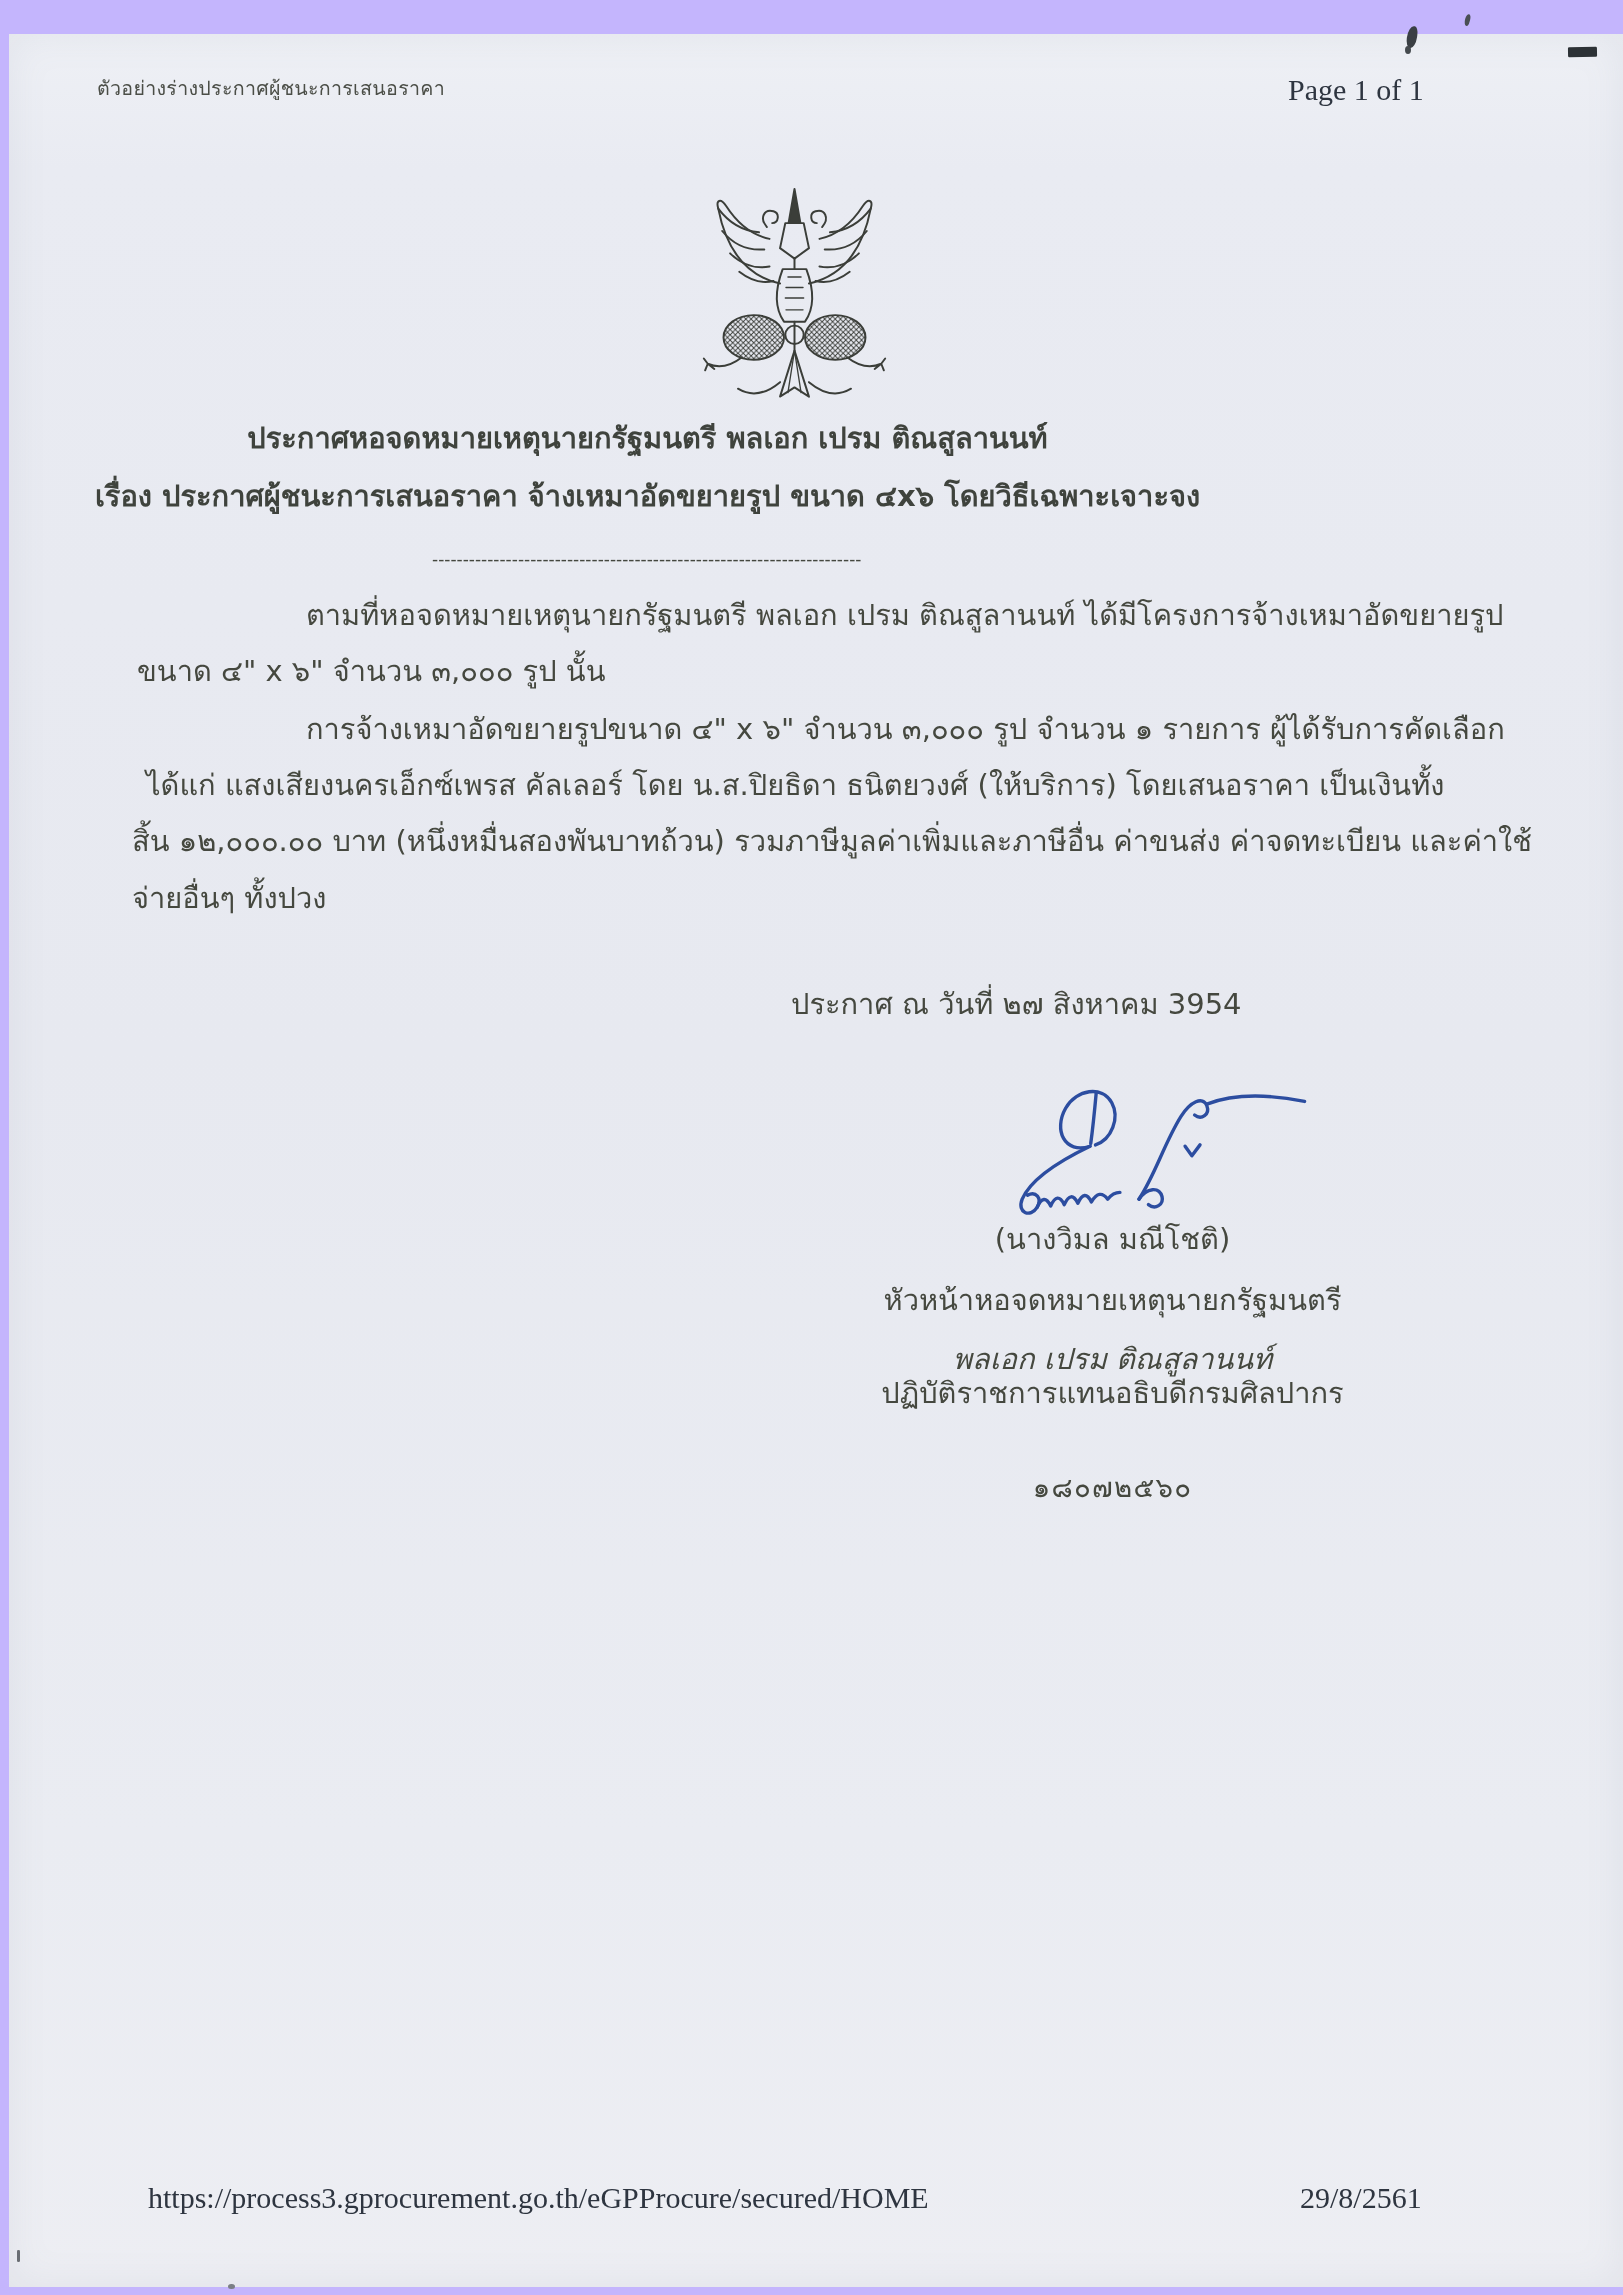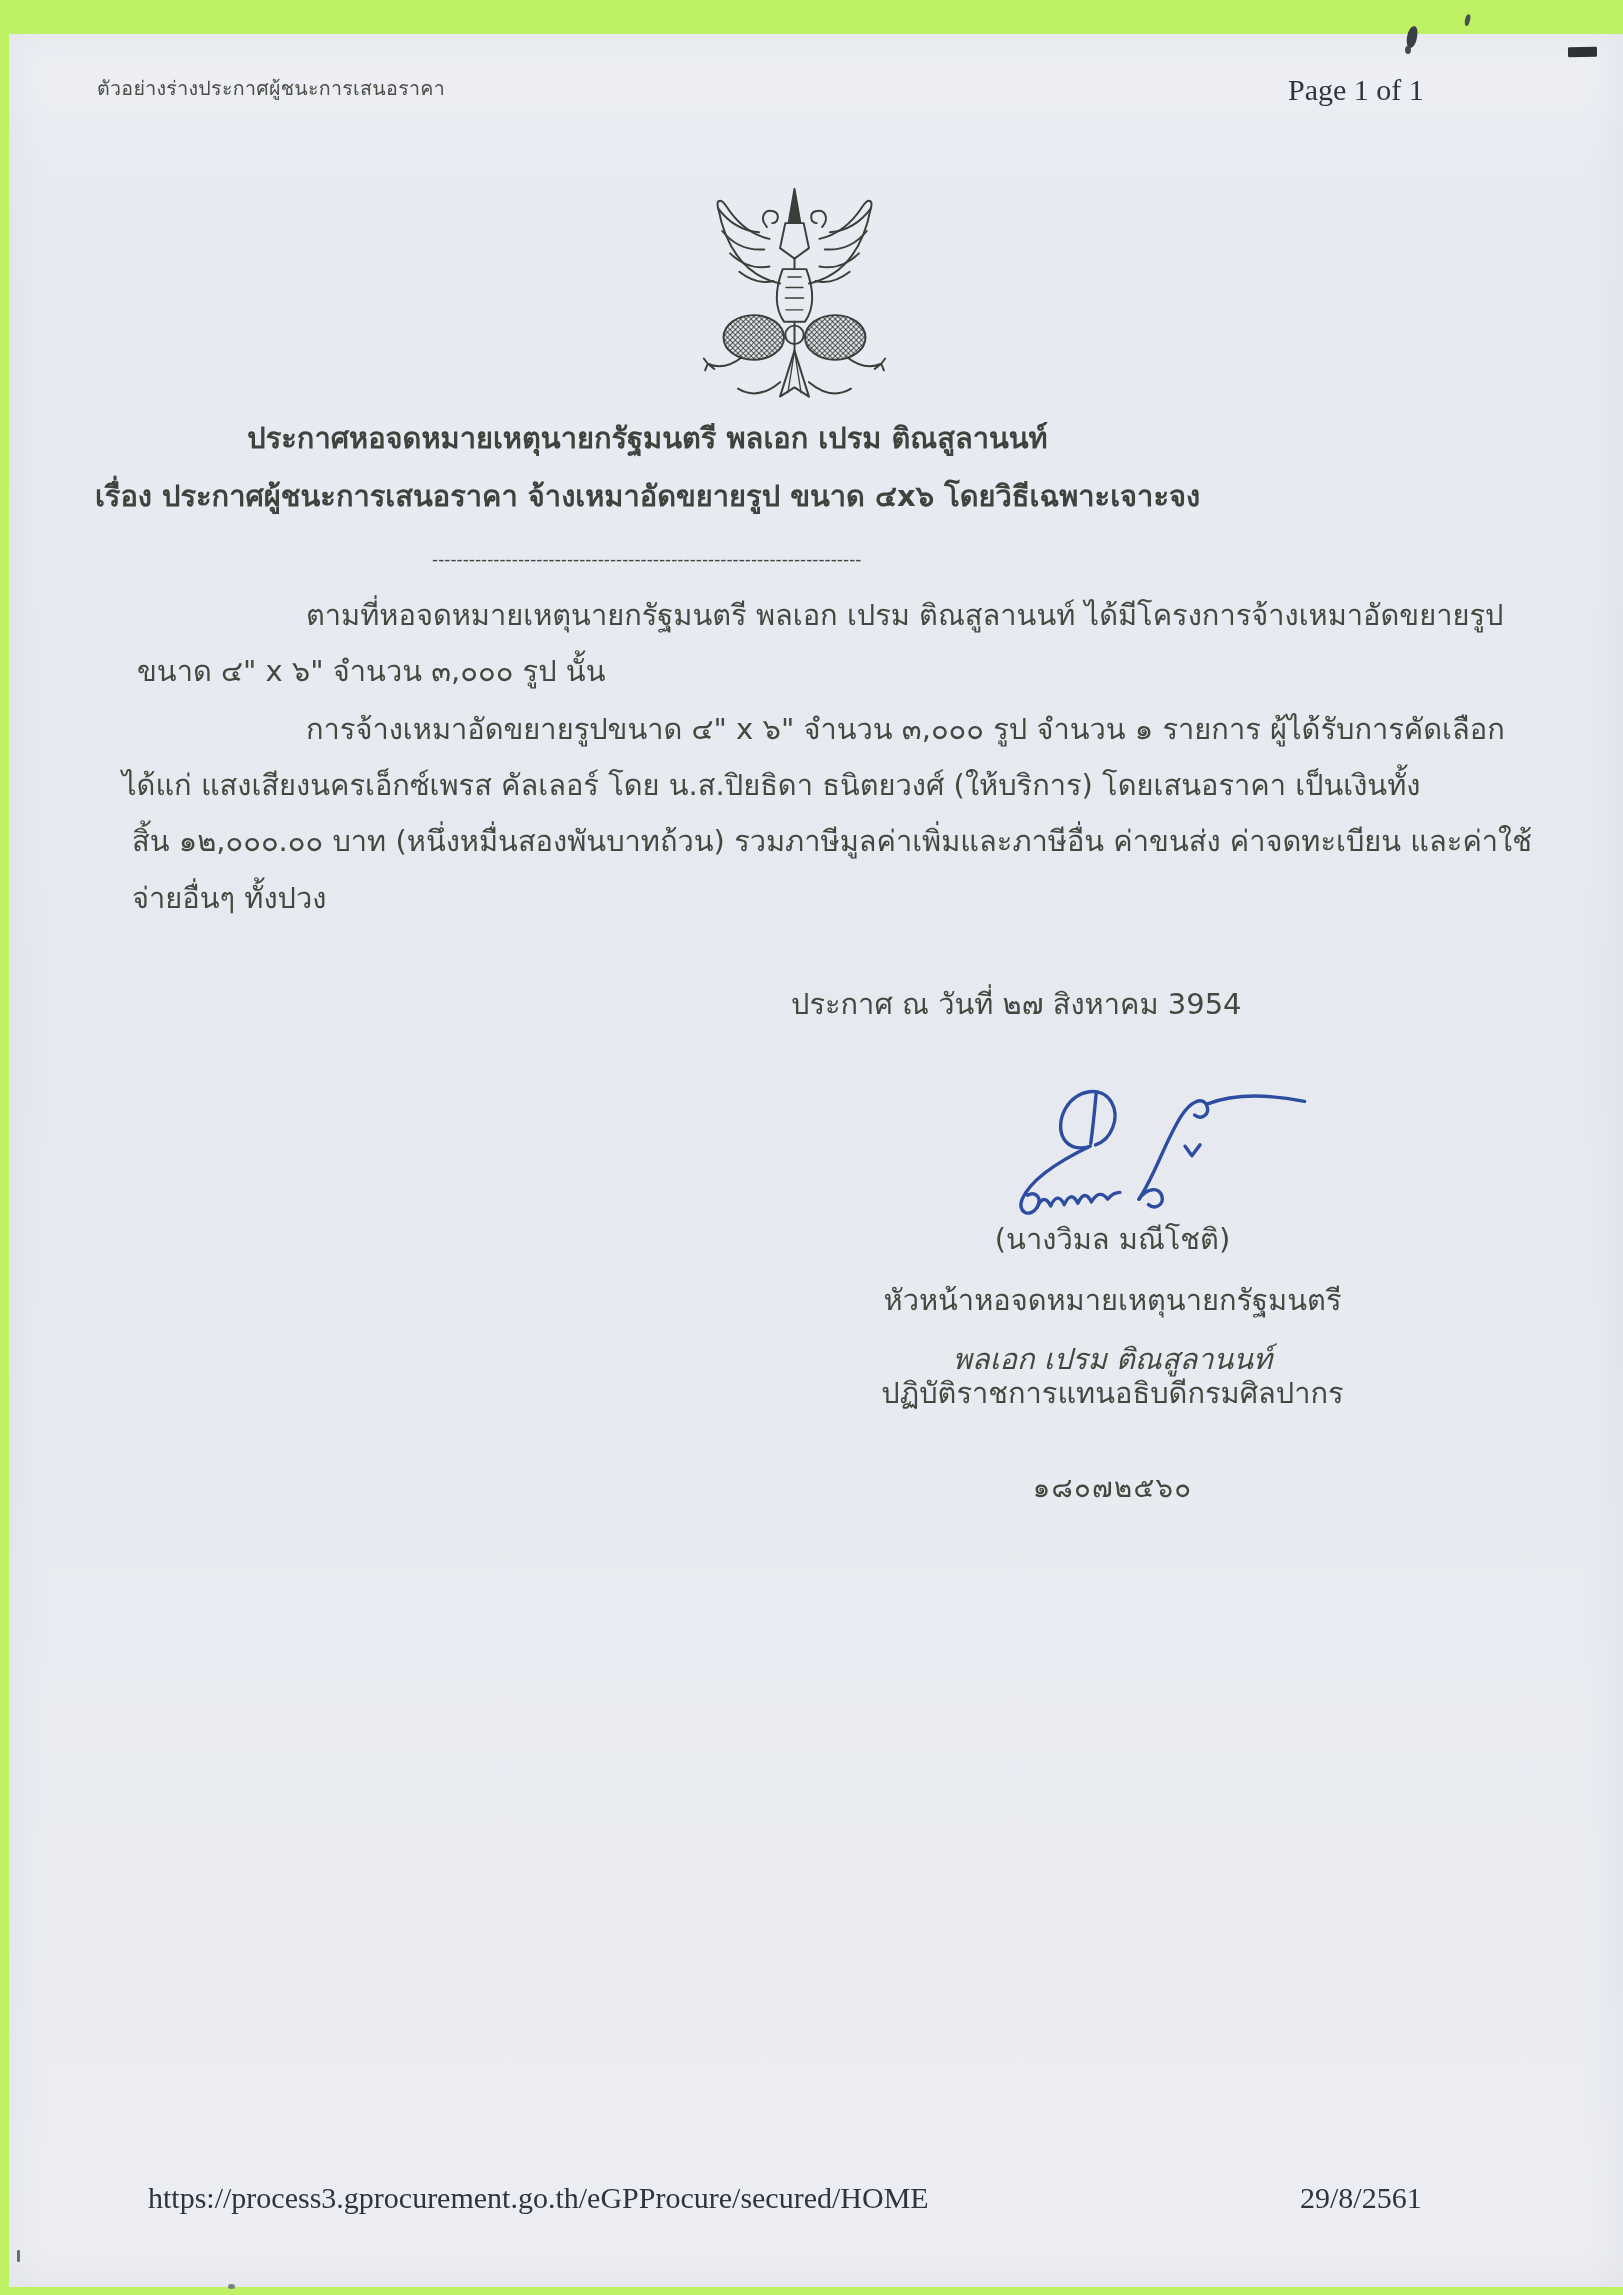--- a/index.html
+++ b/index.html
@@ -1,18 +1,18 @@
 <!DOCTYPE html>
 <html style="font-size:10.5px"><head>
 <meta charset="utf-8">
 <style>
   html,body { margin:0; padding:0; background:#ffffff; }
   .page {
     position:relative; width:1623px; height:2295px; overflow:hidden;
-    background:#bef264;
+    background:#c4b5fd;
     font-family:"DejaVu Sans", sans-serif;
   }
   .paper {
     position:absolute; left:9.2px; top:34px; right:0; bottom:7.9px;
     background:linear-gradient(180deg,#eef0f5 0%, #e9ebf2 6%, #e7e9f0 45%, #eaecf2 80%, #edeef3 100%);
     box-shadow:inset 0 0 39px rgba(120,130,150,0.10);
   }
   .abs { position:absolute; }
   .thai { color:#45483f; font-size:29px; line-height:1.25; white-space:nowrap; }
   .thai-bold { font-weight:bold; color:#3f433d; }
@@ -21,21 +21,21 @@
   .header-right { left:1288px; top:73px; font-size:30px; }
   .emblem-wrap { left:693px; top:185px; width:203px; height:230px; }
   .title-line { left:0; width:1295px; text-align:center; }
   .title1 { top:420px; }
   .title2 { top:478px; }
   .divider { left:432px; top:551px; width:504px; height:17px; overflow:hidden;
              font-size:17px; letter-spacing:0px; color:#44473f; line-height:17px; }
   .b-l1 { left:306px; top:597px; }
   .b-l2 { left:137px; top:653px; }
   .b-l3 { left:306px; top:711px; }
-  .b-l4 { left:122px; top:767px; }
+  .b-l4 { left:146px; top:767px; }
   .b-l5 { left:132px; top:823px; }
   .b-l6 { left:132px; top:880px; }
   .date-line { left:791px; top:986px; }
   .sig-svg { left:957px; top:1066px; width:353px; height:170px; }
   .sign-line { left:818px; width:589px; text-align:center; }
   .s-name { top:1221px; }
   .s-t1 { top:1282px; }
   .s-t2 { top:1341px;font-style:italic; }
   .s-t3 { top:1355px;margin-top:20px; }
   .s-num { top:1470px; font-size:27.5px; letter-spacing:1.3px;text-align:center; }

